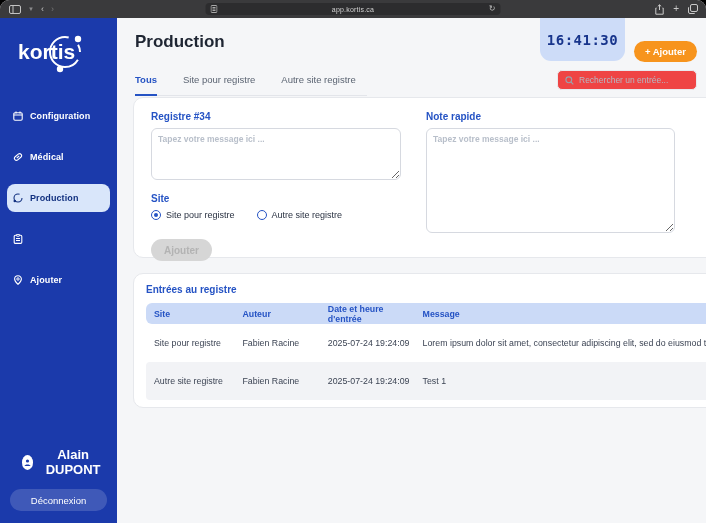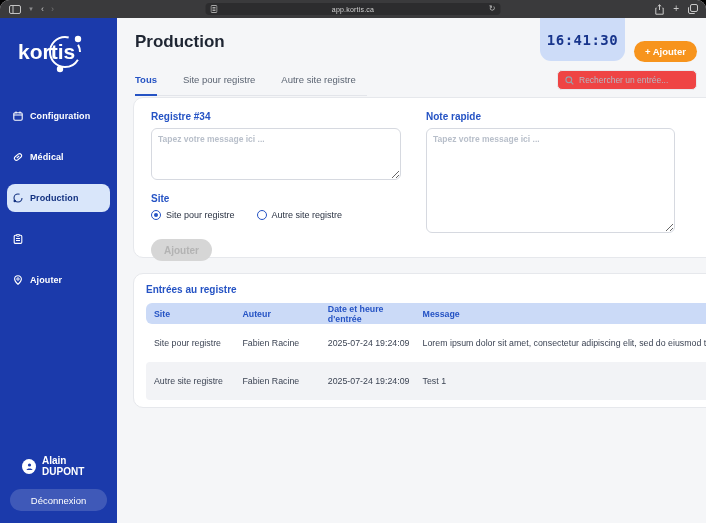--- a/index.html
+++ b/index.html
@@ -25,21 +25,21 @@
   .sidebar { width:117px; background:#1b3aab; display:flex; flex-direction:column; flex-shrink:0; }
   .logo-wrap { padding:14px 0 10px 16px; }
   .nav { display:flex; flex-direction:column; gap:13px; padding:12px 7px 0 7px; }
   .nav-item { display:flex; align-items:center; gap:7px; padding:5px 6px; border-radius:8px; color:#fff; cursor:pointer; }
   .nav-item .lbl { font-size:9px; font-weight:bold; letter-spacing:.1px; }
   .nav-item.active { background:#d9e6fa; color:#11307f; }
   .nav-item svg { flex-shrink:0; }
   .side-bottom { margin-top:auto; padding:0 10px 12px 10px; }
   .user-row { display:flex; align-items:center; gap:6px; padding-left:12px; margin-bottom:12px; }
   .avatar { width:15px; height:15px; border-radius:50%; background:#fff; display:flex; align-items:center; justify-content:center; }
-  .user-name { color:#fff; font-size:10px; font-weight:bold; }
+  .user-name { color:#fff; font-size:13px; font-weight:bold;text-align:center; }
   .logout-btn { width:100%; height:22px; border:none; border-radius:11px; background:rgba(255,255,255,.16);
                 color:#fff; font-size:9.5px; font-family:inherit; cursor:pointer; }
 
   
   .main { flex:1; position:relative; background:#f5f6f8; }
   .page-title { position:absolute; left:18px; top:14px; font-size:17px; font-weight:bold; color:#1f2633; }
   .clock { position:absolute; left:423px; top:0; width:85px; height:43px; background:#cddcf8; border-radius:0 0 11px 11px;
            display:flex; align-items:center; justify-content:center;
            font-family:"DejaVu Sans Mono", monospace; font-size:14px; font-weight:bold; color:#18358c; letter-spacing:.5px; }
   .add-btn { position:absolute; right:9px; top:23px; height:21px; padding:0 11px; border:none; border-radius:11px;

